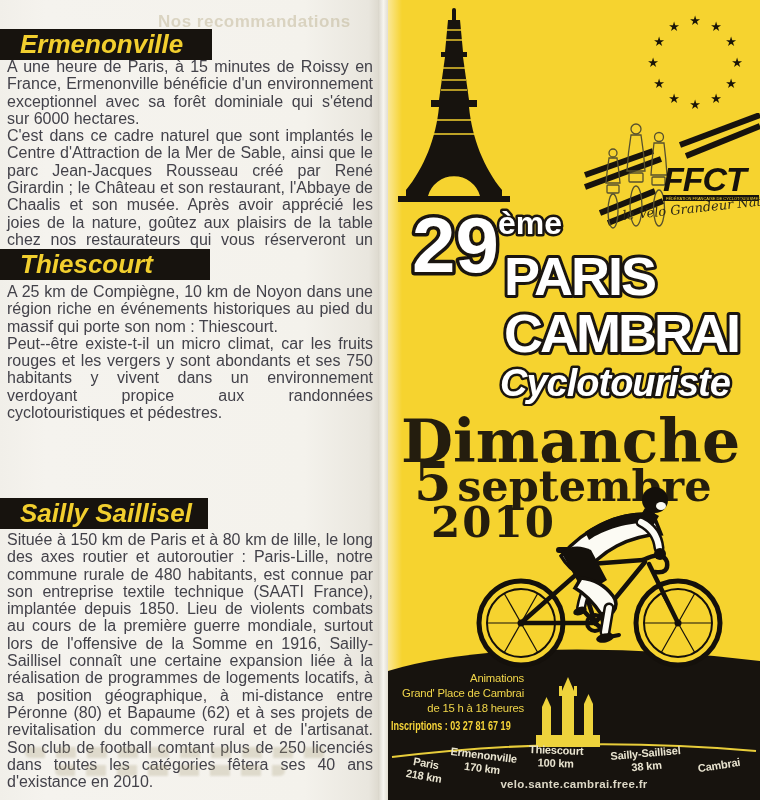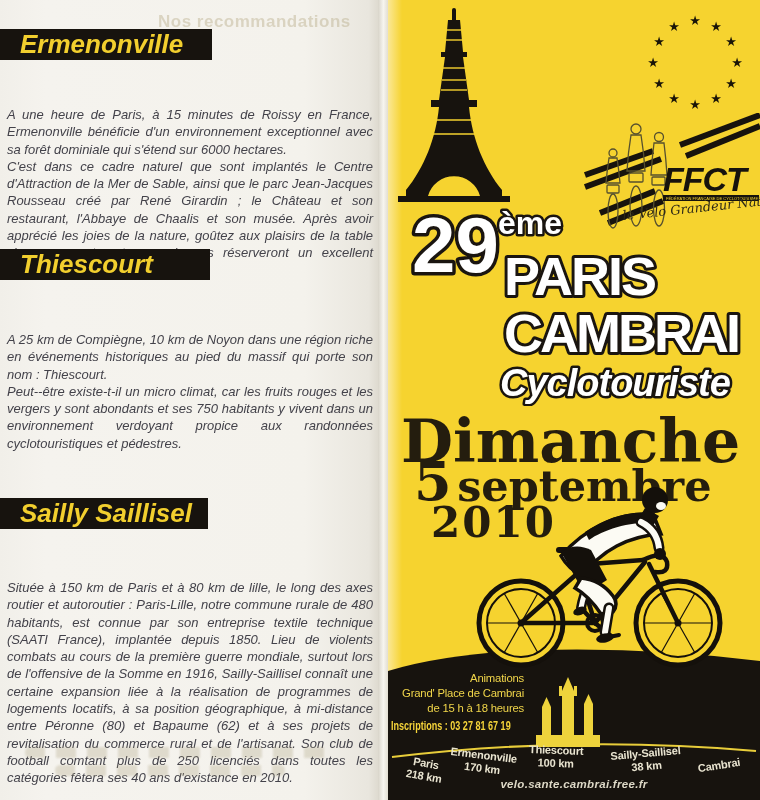--- a/index.html
+++ b/index.html
@@ -24,21 +24,21 @@
     position:absolute;left:5px;height:31px;background:#17130e;
     display:flex;align-items:center;padding-left:15px;box-sizing:border-box;
     box-shadow:-5px 0 0 #17130e;
   }
   .sec-bar span{
     font-size:26px;font-weight:bold;font-style:italic;color:#f2cf2e;
     white-space:nowrap;letter-spacing:0px;
   }
   .sec-text{
     position:absolute;left:7px;width:366px;color:#43424a;
-    font-style:italic;font-size:13px;line-height:17.3px;text-align:justify;margin-top:48px;
+    font-size:16px;line-height:17.3px;text-align:justify;
   }
   .sec-text p{margin:0;}
   
   .page-gap{
     position:absolute;left:378px;top:0;width:12px;height:800px;
     background:linear-gradient(90deg,#d8d4c9,#f7f5ef 45%,#e4e0d4 80%,#cfc9ba);
   }
   
   .right-page{
     position:absolute;left:388px;top:0;width:372px;height:800px;
@@ -79,21 +79,21 @@
     position:absolute;left:216px;top:29px;width:156px;text-align:left;
     color:#f0d54a;font-size:10.8px;line-height:14.5px;letter-spacing:-0.2px;
   }
   .towers{position:absolute;left:148px;top:32px;}
   .stage{
     position:absolute;width:96px;text-align:center;color:#e9e4d0;
     font-size:11px;font-weight:bold;line-height:12.5px;letter-spacing:-0.2px;
   }
   .website{
     position:absolute;left:0;top:133px;width:372px;text-align:center;
-    color:#ddd8c6;font-size:11.5px;font-weight:bold;letter-spacing:0.3px;font-style:italic;
+    color:#ddd8c6;font-size:11.5px;font-weight:bold;letter-spacing:0.3px;
   }
   .cyclist{position:absolute;left:85px;top:480px;}
 </style>
 </head>
 <body>
 
 <section class="left-page">
   <div class="ghost-header">Nos recommandations</div>
 
   <div class="sec-bar" style="top:29px;width:207px;">

